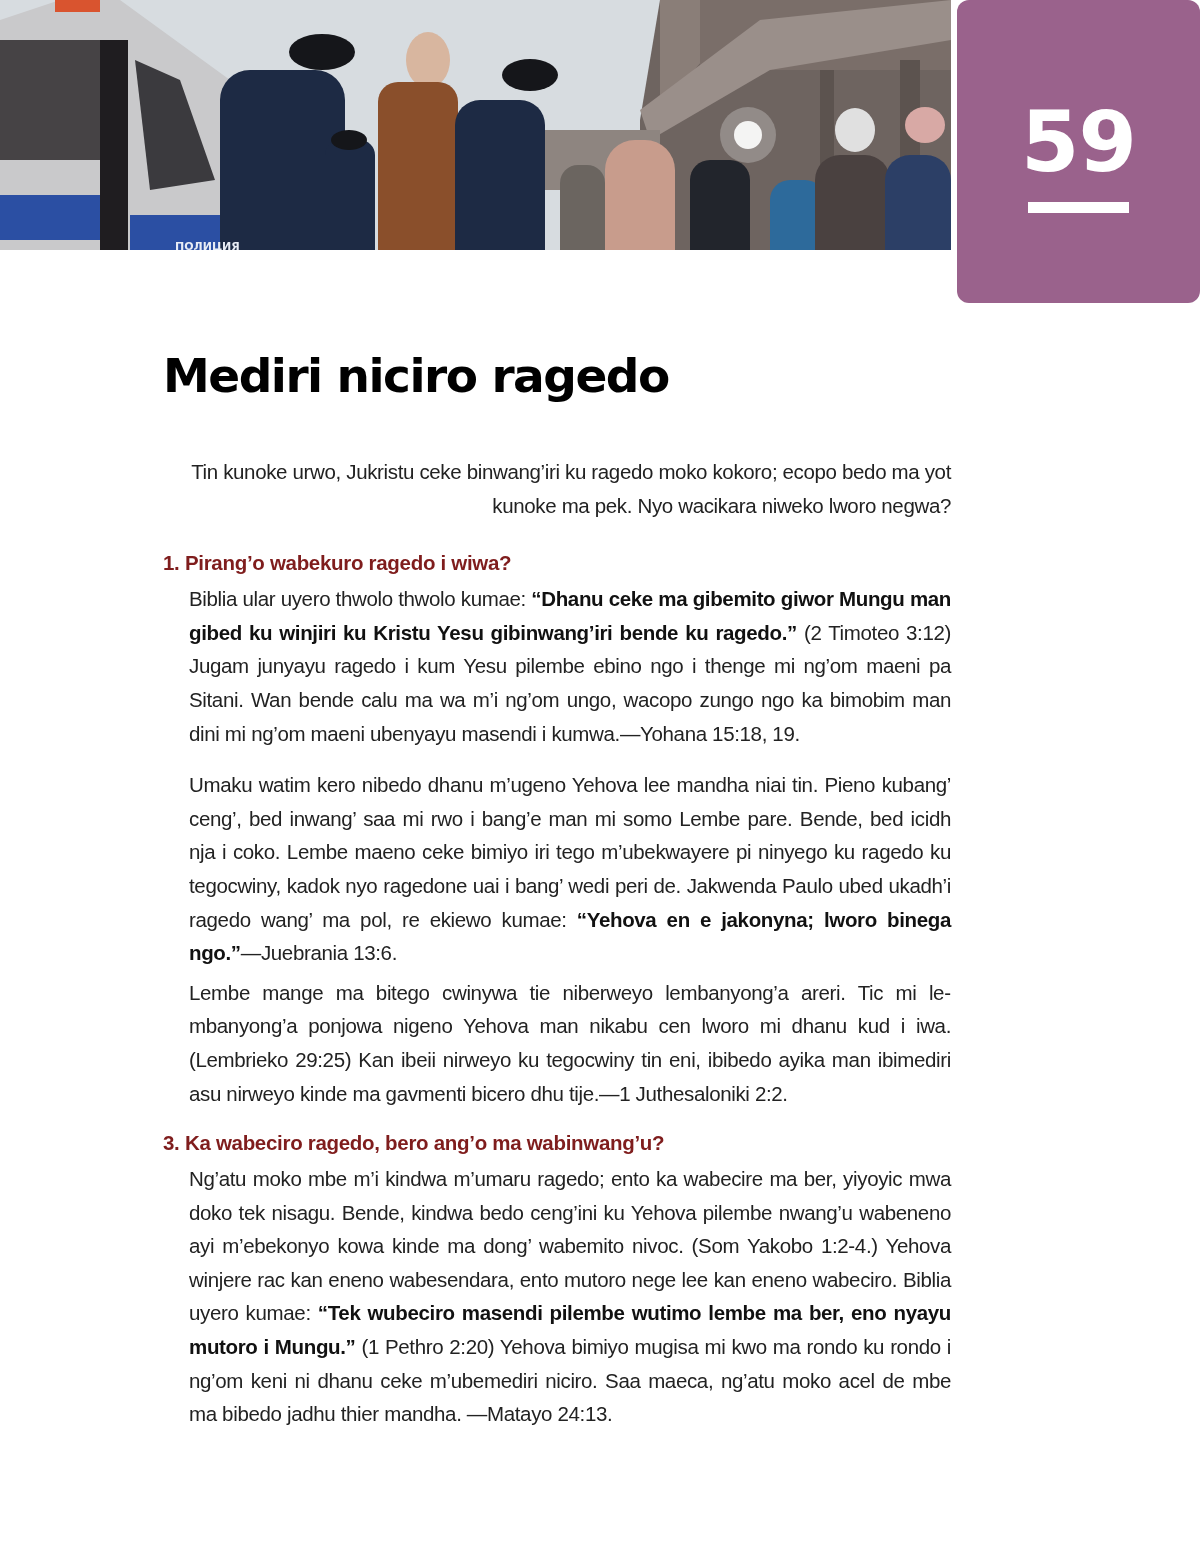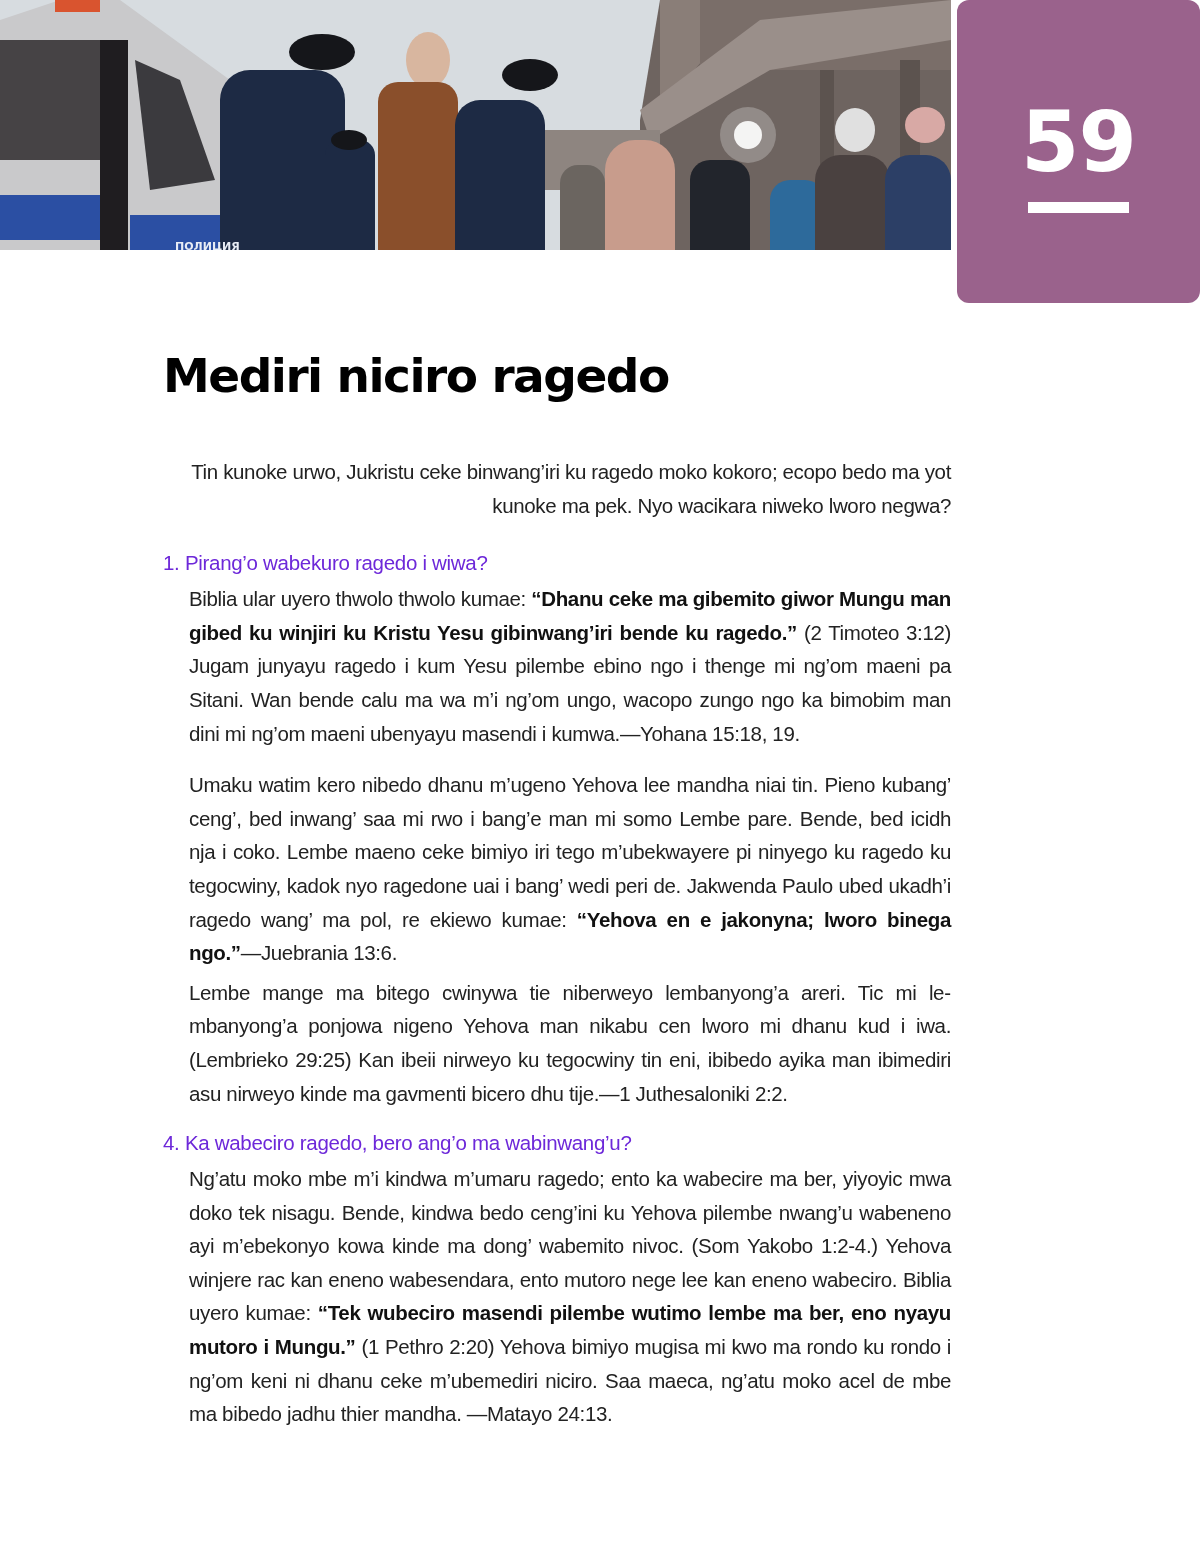--- a/index.html
+++ b/index.html
@@ -22,22 +22,22 @@
     .title { position: absolute; left: 163px; top: 350px; margin: 0;
              font-family: "DejaVu Sans", sans-serif; font-weight: bold; font-size: 47px;
              letter-spacing: -1.5px; color: #000000; line-height: 1.1; }
 
     
     .content { position: absolute; left: 163px; top: 455px; width: 788px; }
     .para { margin: 0 0 6px 26px; font-size: 20.5px; line-height: 33.6px; color: #222;
             text-align: justify; letter-spacing: -0.35px; hyphens: manual; }
     .para b { font-weight: bold; color: #111; }
     .intro { margin-bottom: 26px; text-align: right; }
-    .question { margin: 0 0 4px 0; font-weight: normal; font-size: 20.5px; line-height: 30px;
-                color: #6d28d9; letter-spacing: -0.3px; }
+    .question { margin: 0 0 4px 0; font-weight: bold; font-size: 20.5px; line-height: 30px;
+                color: #7f1d1d; letter-spacing: -0.3px; }
     .section { margin-bottom: 18px; }
   </style>
 </head>
 <body>
 
 <div class="hero">
   <svg viewBox="0 0 951 303" preserveAspectRatio="none">
 
     <rect x="0" y="0" width="951" height="303" fill="#d7dce0"></rect>
 
@@ -96,16 +96,16 @@
     <h2 class="question">1. Pirang’o wabekuro ragedo i wiwa?</h2>
     <p class="para"><span>Biblia ular uyero thwolo thwolo kumae: </span><b>“Dhanu ceke ma gibemito giwor Mu­ngu man gibed ku winjiri ku Kristu Yesu gibinwang’iri bende ku ragedo.”</b><span> (2 Ti­moteo 3:12) Jugam junyayu ragedo i kum Yesu pilembe ebino ngo i thenge mi ng’om maeni pa Sitani. Wan bende calu ma wa m’i ng’om ungo, wacopo zungo ngo ka bimobim man dini mi ng’om maeni ubenyayu masendi i kumwa.—Yoha­na 15:18, 19.</span></p>
   </div>
 
   <div class="section">
     <p class="para"><span>Umaku watim kero nibedo dhanu m’ugeno Yehova lee mandha niai tin. Pieno kubang’ ceng’, bed inwang’ saa mi rwo i bang’e man mi somo Lembe pare. Be­nde, bed icidh nja i coko. Lembe maeno ceke bimiyo iri tego m’ubekwayere pi ni­nyego ku ragedo ku tegocwiny, kadok nyo ragedone uai i bang’ wedi peri de. Ja­kwenda Paulo ubed ukadh’i ragedo wang’ ma pol, re ekiewo kumae: </span><b>“Yehova en e jakonyna; lworo binega ngo.”</b><span>—Juebrania 13:6.</span></p>
     <p class="para"><span>Lembe mange ma bitego cwinywa tie niberweyo lembanyong’a areri. Tic mi le­mbanyong’a ponjowa nigeno Yehova man nikabu cen lworo mi dhanu kud i iwa. (Lembrieko 29:25) Kan ibeii nirweyo ku tegocwiny tin eni, ibibedo ayika man ibi­mediri asu nirweyo kinde ma gavmenti bicero dhu tije.—1 Juthesaloniki 2:2.</span></p>
   </div>
 
   <div class="section">
-    <h2 class="question">4. Ka wabeciro ragedo, bero ang’o ma wabinwang’u?</h2>
+    <h2 class="question">3. Ka wabeciro ragedo, bero ang’o ma wabinwang’u?</h2>
     <p class="para"><span>Ng’atu moko mbe m’i kindwa m’umaru ragedo; ento ka wabecire ma ber, yiyo­yic mwa doko tek nisagu. Bende, kindwa bedo ceng’ini ku Yehova pilembe nwa­ng’u wabeneno ayi m’ebekonyo kowa kinde ma dong’ wabemito nivoc. (Som Ya­kobo 1:2-4.) Yehova winjere rac kan eneno wabesendara, ento mutoro nege lee kan eneno wabeciro. Biblia uyero kumae: </span><b>“Tek wubeciro masendi pilembe wu­timo lembe ma ber, eno nyayu mutoro i Mungu.”</b><span> (1 Pethro 2:20) Yehova bimi­yo mugisa mi kwo ma rondo ku rondo i ng’om keni ni dhanu ceke m’ubemediri niciro. Saa maeca, ng’atu moko acel de mbe ma bibedo jadhu thier mandha. —Matayo 24:13.</span></p>
   </div>
 </div>
 
 </body></html>

